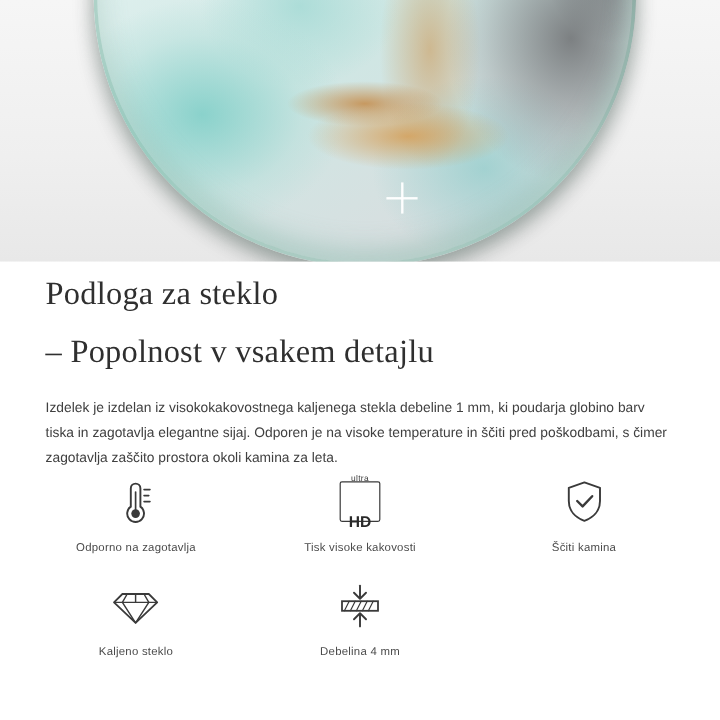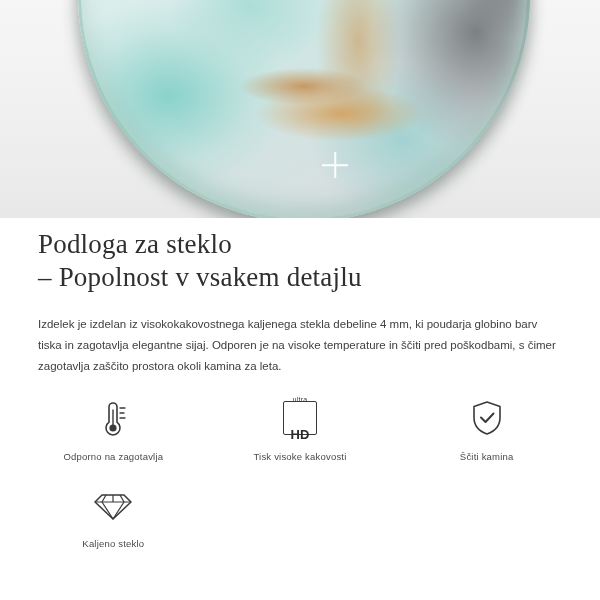--- a/index.html
+++ b/index.html
@@ -102,21 +102,21 @@
     width: 524px;
   }
   .title {
     font-family: "Liberation Serif", serif;
     font-size: 27px;
     line-height: 33px;
     color: #2f2f2f;
     font-weight: 400;
     letter-spacing: 0.2px;
   }
-  .title .line2 { display: block; }
+  .title .line2 { display: block; margin-top: 16px; }
   .body-text {
     margin-top: 20px;
     font-family: "Liberation Sans", sans-serif;
     font-size: 11.5px;
     line-height: 21px;
     color: #404040;
     max-width: 520px;
   }
 
   
@@ -172,21 +172,21 @@
     <div class="glass-disc"></div>
     <div class="glass-edge"></div>
     <div class="sparkle"></div>
   </div>
 
   <div class="content">
     <h1 class="title">
       <span>Podloga za steklo</span>
       <span class="line2">– Popolnost v vsakem detajlu</span>
     </h1>
-    <p class="body-text">Izdelek je izdelan iz visokokakovostnega kaljenega stekla debeline 4 mm, ki poudarja globino barv tiska in zagotavlja elegantne sijaj. Odporen je na visoke temperature in ščiti pred poškodbami, s čimer zagotavlja zaščito prostora okoli kamina za leta.</p>
+    <p class="body-text">Izdelek je izdelan iz visokokakovostnega kaljenega stekla debeline 1 mm, ki poudarja globino barv tiska in zagotavlja elegantne sijaj. Odporen je na visoke temperature in ščiti pred poškodbami, s čimer zagotavlja zaščito prostora okoli kamina za leta.</p>
   </div>
 
   <div class="features">
 
     <div class="feature">
       <div class="feature-icon">
         <svg width="40" height="44" viewBox="0 0 40 44" fill="none" stroke="#3a3a3a" stroke-width="1.6" stroke-linecap="round">
           <path d="M20 7a4 4 0 0 1 4 4v15.2a7 7 0 1 1-8 0V11a4 4 0 0 1 4-4z"></path>
           <circle cx="20" cy="32" r="3.6" fill="#3a3a3a" stroke="none"></circle>
           <path d="M20 14v16" stroke-width="1.4"></path>
@@ -222,15 +222,28 @@
           <path d="M11 10h22l7 7-18 17L4 17l7-7z"></path>
           <path d="M4 17h36" stroke-width="1.2"></path>
           <path d="M15 10l-4 7 11 17 11-17-4-7" stroke-width="1.2"></path>
           <path d="M22 10v7" stroke-width="1.2"></path>
         </svg>
       </div>
       <div class="feature-label">Kaljeno steklo</div>
     </div>
 
 
+    <div class="feature">
+      <div class="feature-icon">
+        <svg width="44" height="44" viewBox="0 0 44 44" fill="none" stroke="#3a3a3a" stroke-width="1.5" stroke-linecap="round">
+          <path d="M22 5v10" stroke-width="1.6"></path>
+          <path d="M17 11l5 5 5-5" stroke-width="1.6" stroke-linejoin="round"></path>
+          <rect x="7" y="18" width="30" height="8" stroke-width="1.5"></rect>
+          <path d="M9 26l4-8M14 26l4-8M19 26l4-8M24 26l4-8M29 26l4-8" stroke-width="1"></path>
+          <path d="M22 39V29" stroke-width="1.6"></path>
+          <path d="M17 33l5-5 5 5" stroke-width="1.6" stroke-linejoin="round"></path>
+        </svg>
+      </div>
+      <div class="feature-label">Debelina 4 mm</div>
+    </div>
 
   </div>
 </div>
 
 </body></html>

